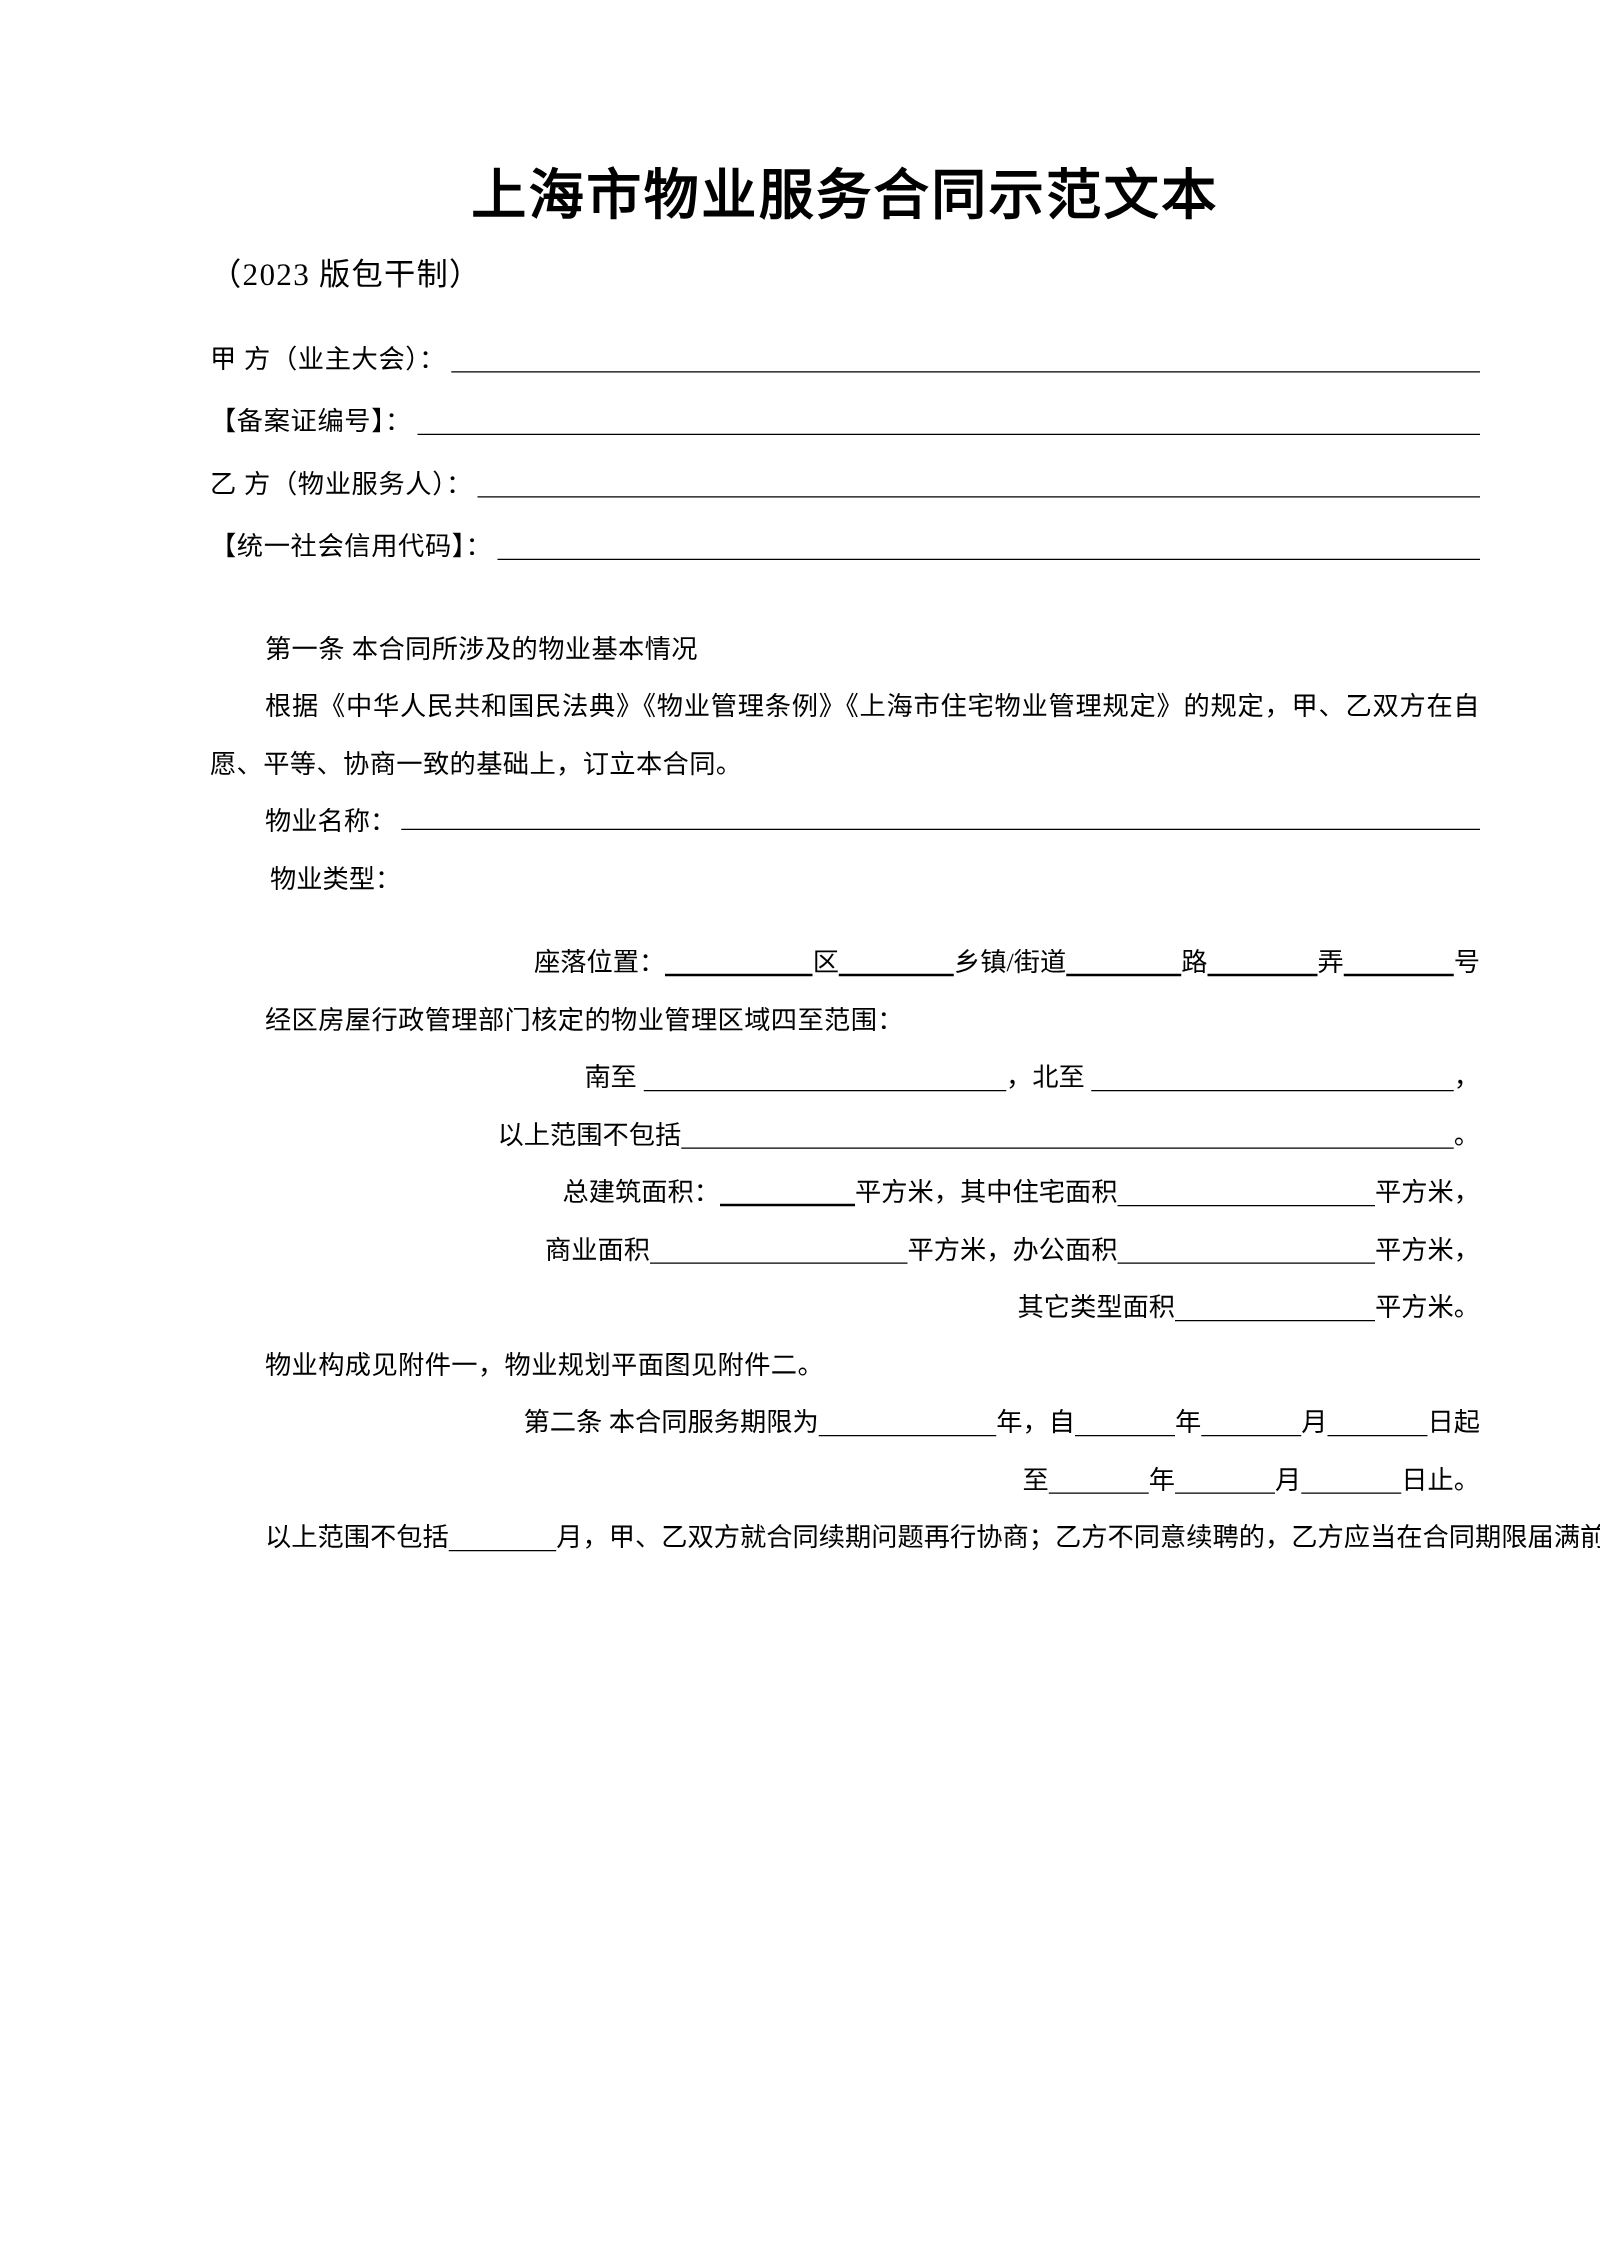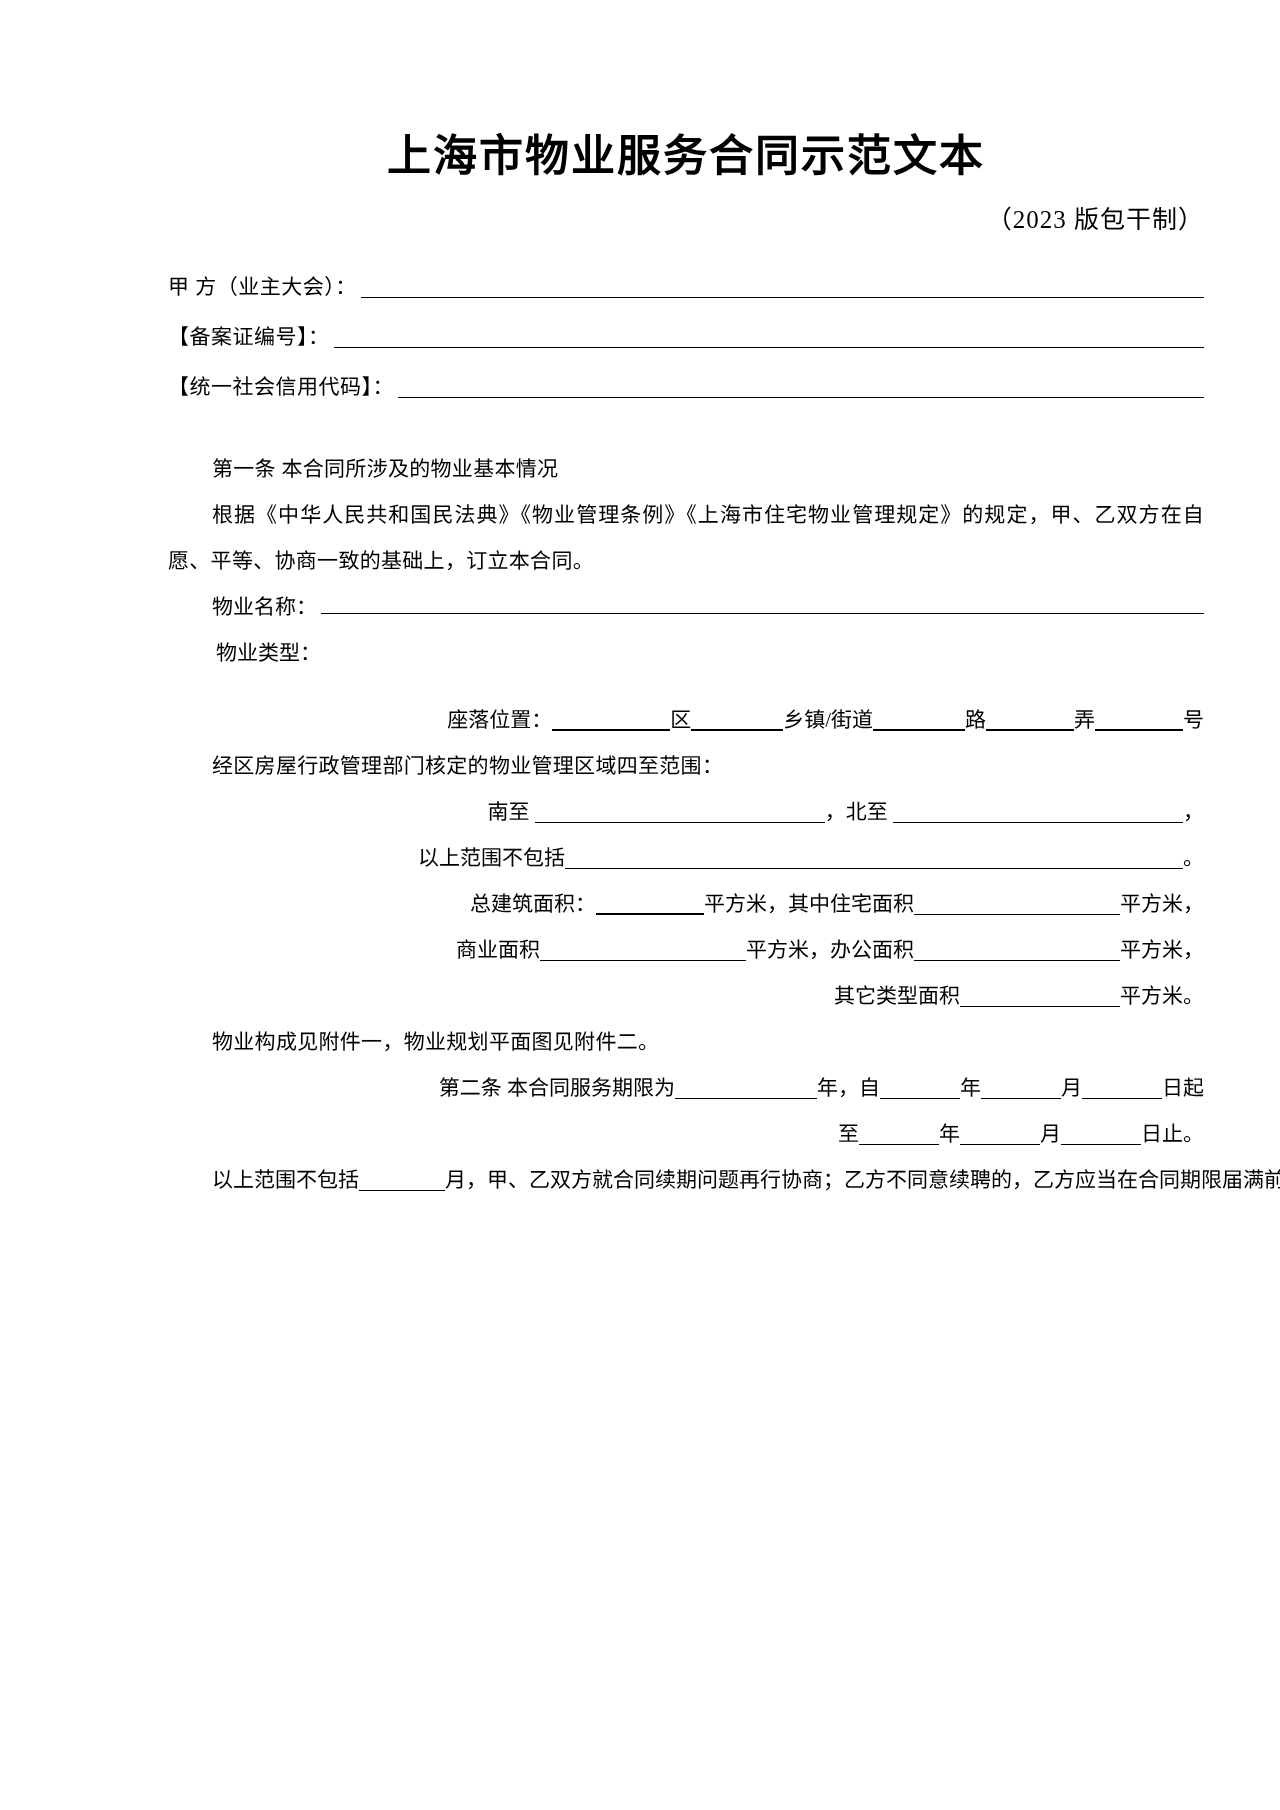--- a/index.html
+++ b/index.html
@@ -12,33 +12,33 @@
     height: 1810px;
     font-family: "Liberation Serif", "DejaVu Serif", serif;
     color: #000000;
     overflow: hidden;
   }
   .page {
     position: relative;
     width: 1280px;
     height: 1298px;
     box-sizing: border-box;
-    padding: 110px 76px 0 168px;
+    padding: 110px 96px 0 168px;
   }
   .doc-title {
     text-align: center;
     font-size: 44px;
     font-weight: bold;
     letter-spacing: 2px;
     margin: 18px 0 0 0;
     line-height: 1.3;
     font-family: "Liberation Serif", "DejaVu Serif", serif;
   }
   .doc-subtitle {
-    text-align: right;
+    text-align: left;
     font-size: 25px;
     margin: 14px 0 0 0;
     letter-spacing: 1px;
   }
   .party-block {
     margin-top: 42px;
   }
   .party-row {
     font-size: 21px;
     line-height: 1.0;
@@ -99,20 +99,24 @@
   <div class="party-block">
     <div class="party-row">
       <span class="party-label">甲  方（业主大会）：</span>
       <span class="fill"></span>
     </div>
     <div class="party-row">
       <span class="party-label">【备案证编号】：</span>
       <span class="fill"></span>
     </div>
     <div class="party-row">
+      <span class="party-label">乙  方（物业服务人）：</span>
+      <span class="fill"></span>
+    </div>
+    <div class="party-row">
       <span class="party-label">【统一社会信用代码】：</span>
       <span class="fill"></span>
     </div>
   </div>
 
   <div class="body-block">
 
     <p class="para indent">第一条  本合同所涉及的物业基本情况</p>
 
     <p class="para indent">根据《中华人民共和国民法典》《物业管理条例》《上海市住宅物业管理规定》的规定，甲、乙双方在自愿、平等、协商一致的基础上，订立本合同。</p>

